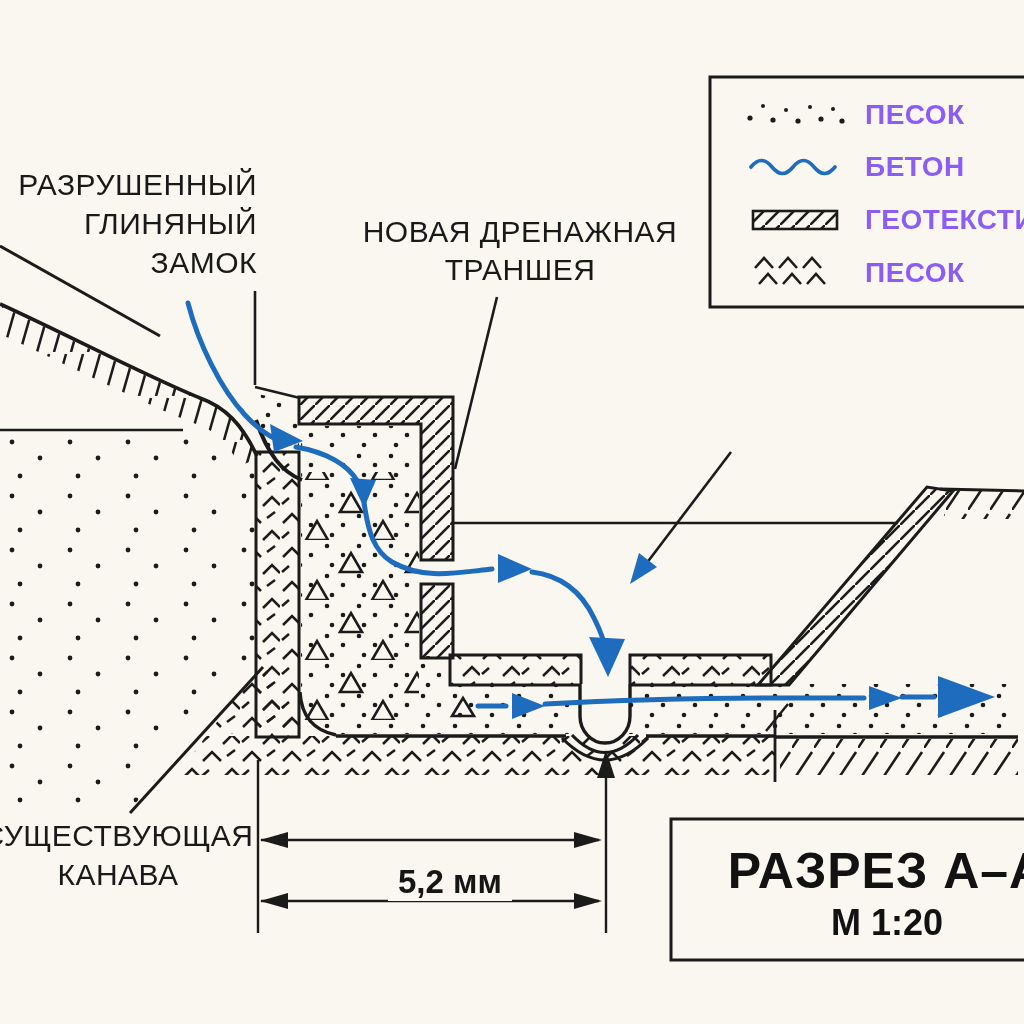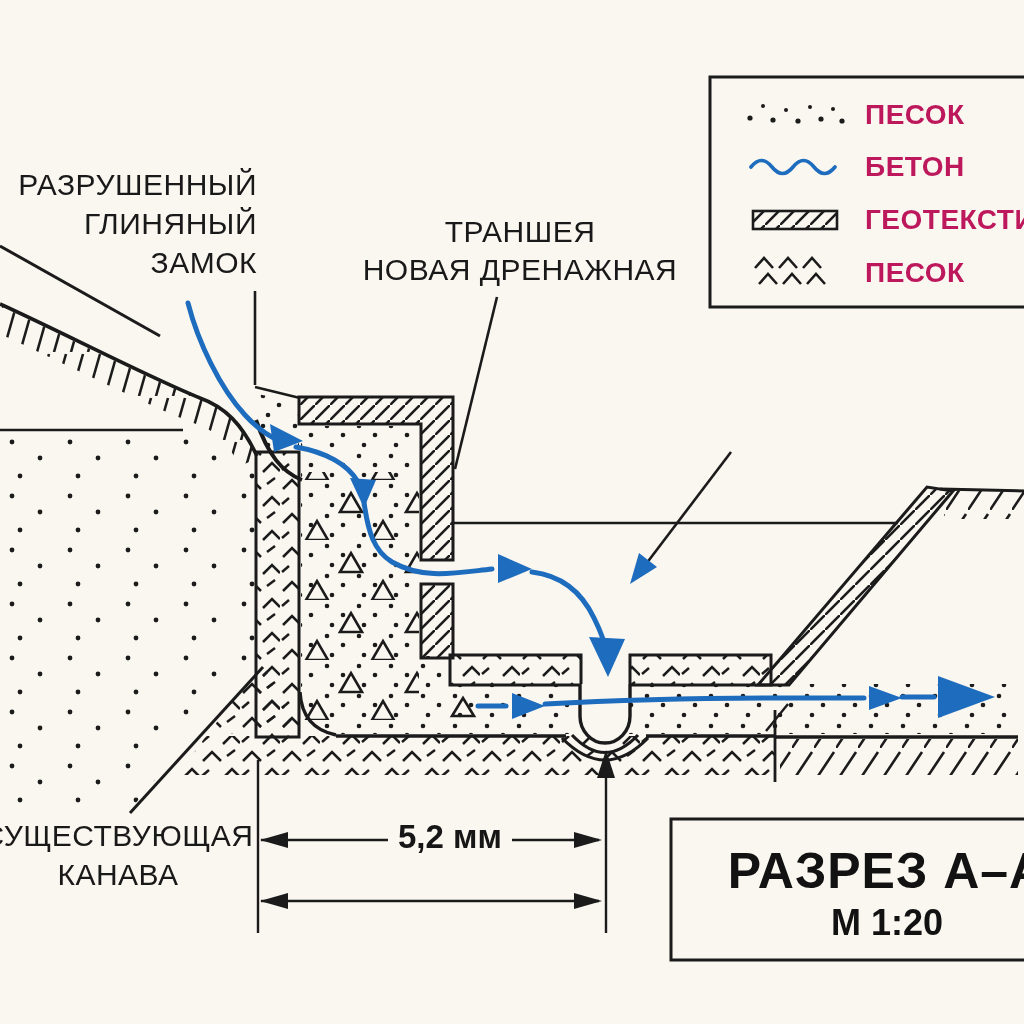--- a/index.html
+++ b/index.html
@@ -1,22 +1,22 @@
 <!DOCTYPE html>
 <html><head>
 <meta charset="utf-8">
 <style>
   html,body{margin:0;padding:0;}
   body{width:1024px;height:1024px;background:#FAF7F0;font-family:"Liberation Sans",sans-serif;}
   #stage{position:relative;width:1024px;height:1024px;overflow:hidden;background:#FAF7F0;}
   #stage svg{position:absolute;left:0;top:0;}
   .callout{position:absolute;color:#191919;font-size:30px;font-weight:400;line-height:39px;letter-spacing:.5px;white-space:nowrap;}
   .callout div{white-space:nowrap;}
-  .dim-text{position:absolute;color:#161616;font-size:33px;font-weight:600;background:#FAF7F0;padding:0 10px;white-space:nowrap;}
-  .legend-label{position:absolute;left:865px;color:#be185d;font-size:28px;font-weight:600;letter-spacing:.5px;white-space:nowrap;}
+  .dim-text{position:absolute;color:#161616;font-size:33px;font-weight:600;background:#FAF7F0;padding:0 10px;white-space:nowrap;margin-top:45px;}
+  .legend-label{position:absolute;left:865px;color:#8b5cf6;font-size:28px;font-weight:600;letter-spacing:.5px;white-space:nowrap;}
   .title-main{position:absolute;left:672px;top:842px;width:430px;text-align:center;font-size:50px;font-weight:800;letter-spacing:1px;color:#121212;white-space:nowrap;}
   .title-scale{position:absolute;left:672px;top:902px;width:430px;text-align:center;font-size:36px;font-weight:600;color:#121212;white-space:nowrap;}
 </style>
 </head>
 <body>
 
 <div id="stage">
 
 <svg width="1024" height="1024" viewBox="0 0 1024 1024">
   <defs>
@@ -177,22 +177,22 @@
   <rect x="671" y="819" width="450" height="141" fill="#FAF7F0" stroke="#1B1B1B" stroke-width="3"></rect>
 </svg>
 
   <div class="callout" style="left:0;top:165px;width:257px;text-align:right;">
     <div>РАЗРУШЕННЫЙ</div>
     <div>ГЛИНЯНЫЙ</div>
     <div>ЗАМОК</div>
   </div>
 
   <div class="callout" style="left:340px;top:213px;width:360px;text-align:center;line-height:38px;">
+    <div>НОВАЯ ДРЕНАЖНАЯ</div>
     <div>ТРАНШЕЯ</div>
-    <div>НОВАЯ ДРЕНАЖНАЯ</div>
   </div>
 
 
   <div class="callout" style="left:-32px;top:816px;width:300px;text-align:center;">
     <div>СУЩЕСТВУЮЩАЯ</div>
     <div>КАНАВА</div>
   </div>
 
   <div class="dim-text" style="left:388px;top:818px;">5,2 мм</div>
 

